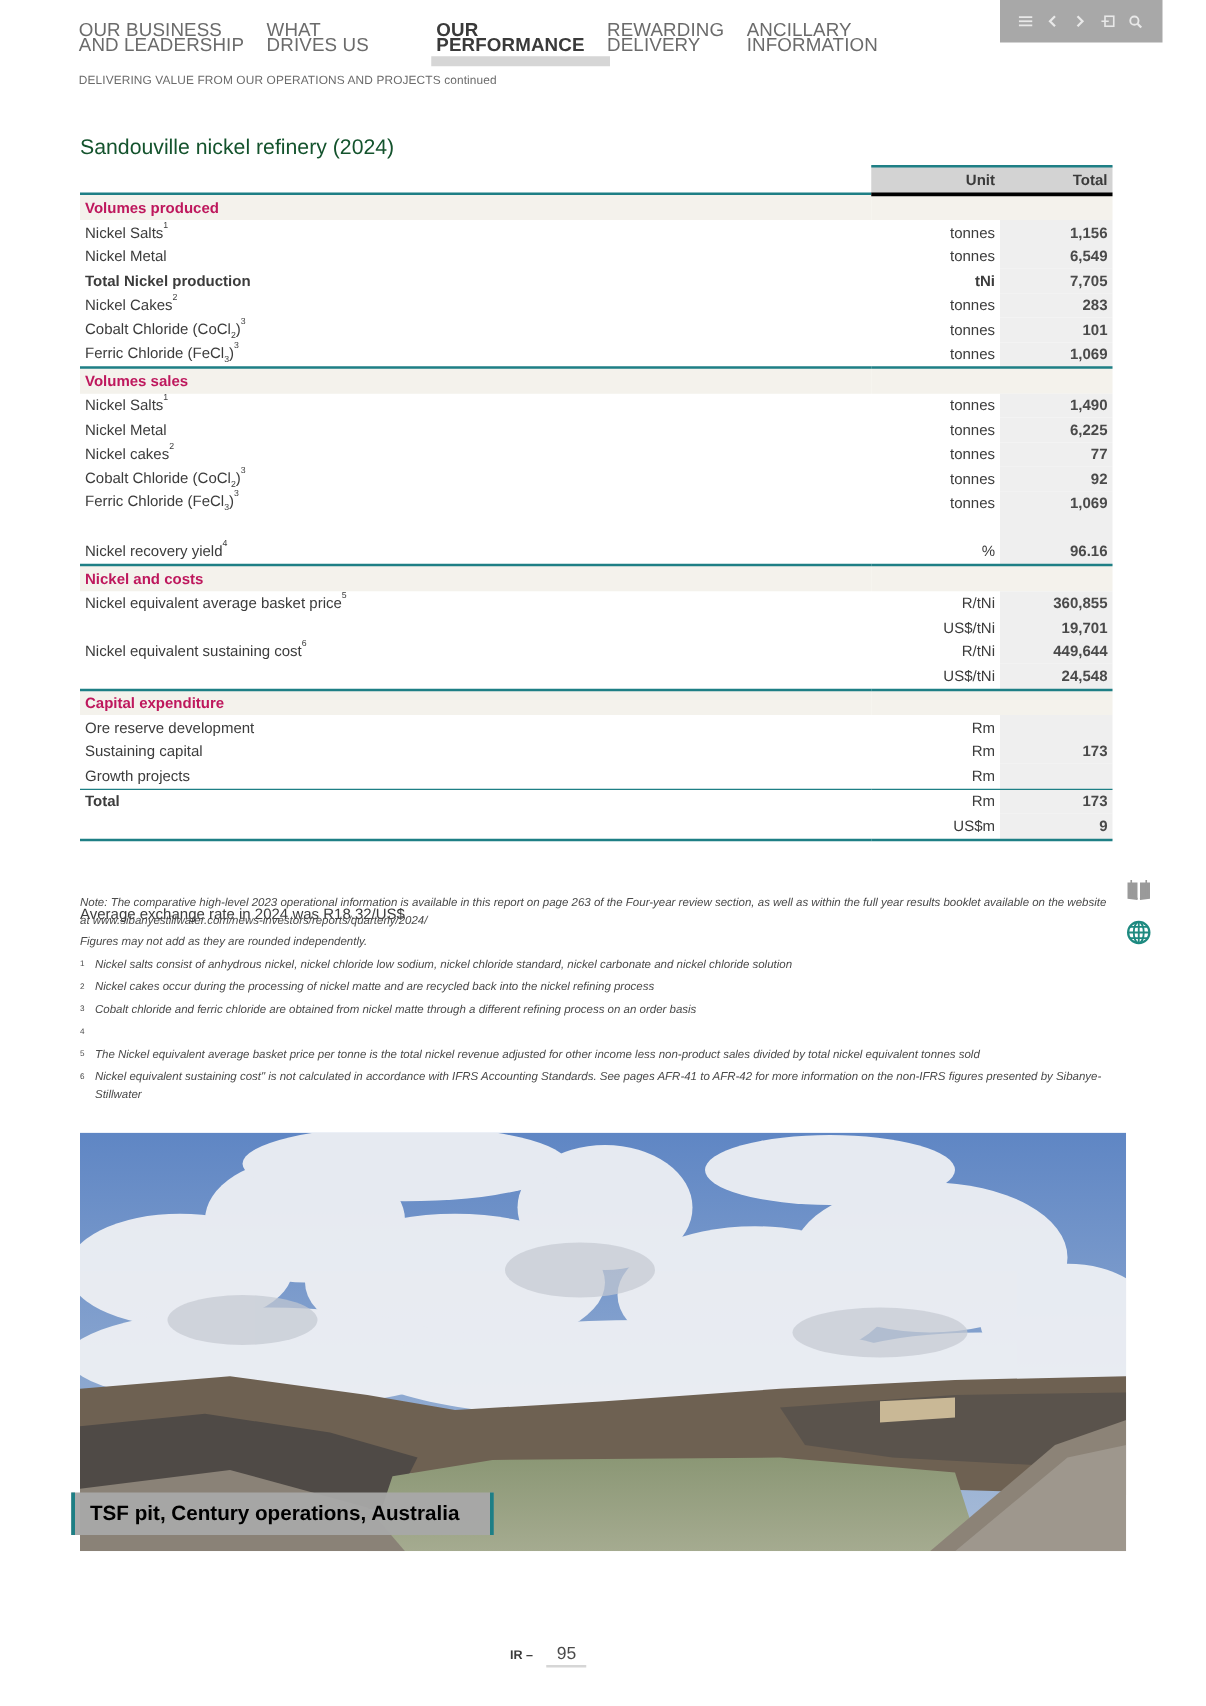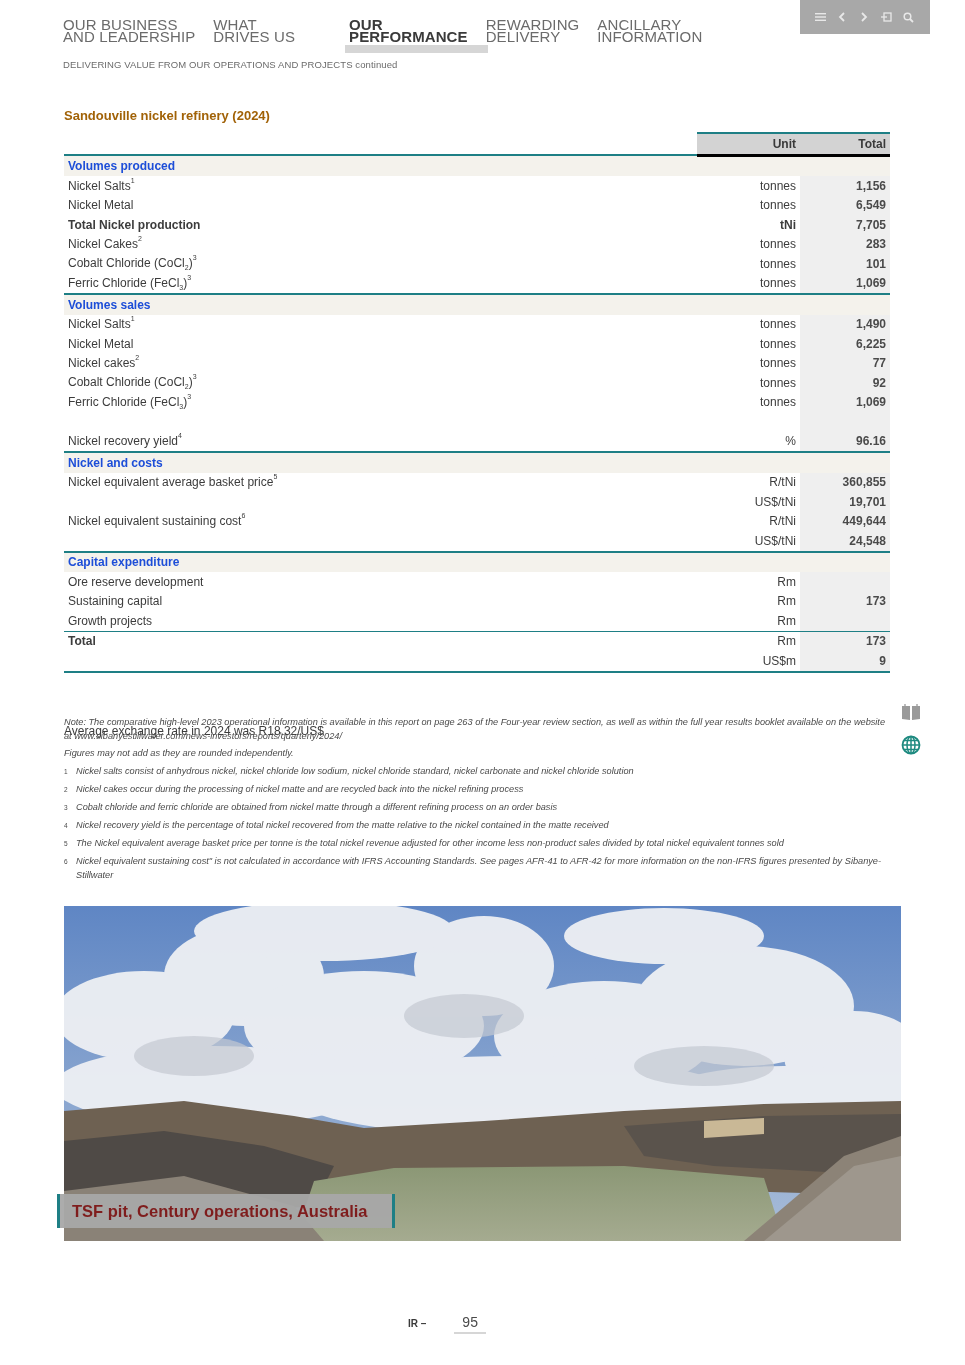--- a/index.html
+++ b/index.html
@@ -6,43 +6,43 @@
   body { width:965px; height:1365px; background:#ffffff; position:relative; overflow:hidden;
          font-family:"Liberation Sans", "DejaVu Sans", sans-serif; color:#3c3c3c; }
   .nav { position:absolute; top:19px; left:63px; display:flex; font-size:15px; line-height:12px; color:#6b6b6b; letter-spacing:0.1px; }
   .nav .item { margin-right:18px; cursor:pointer; }
   .nav .item span { display:block; }
   .nav .item.active { color:#3a3a3a; font-weight:bold; position:relative;margin-left:36px; }
   .nav .item.active::after { content:""; position:absolute; left:-4px; right:-20px; top:26px; height:8px; background:#d6d6d6; }
   .subnav { position:absolute; top:59px; left:63px; font-size:9.5px; color:#6b6b6b; letter-spacing:0.1px; }
   .toolbar { position:absolute; top:0; left:800px; width:130px; height:34px; background:#a8a8a8; display:flex; align-items:center; justify-content:flex-end; padding-right:16px; box-sizing:border-box; gap:10px; }
   .toolbar .tb { color:#e6e6e6; font-size:12px; width:12px; height:14px; display:flex; align-items:center; justify-content:center; cursor:pointer; }
-  .title { position:absolute; top:108px; left:64px; font-size:13px; font-weight:bold; color:#a16207; }
+  .title { position:absolute; top:108px; left:64px; font-size:17px; font-weight:normal; color:#14532d; }
   table.data { position:absolute; top:132px; left:64px; width:826px; border-collapse:collapse; font-size:12px; }
   table.data td { height:19.5px; padding:0 4px; vertical-align:middle; }
   .hdr-row td { height:20px; }
   .hdr-row td.unit-h, .hdr-row td.total-h { background:#d3d3d3; font-weight:bold; color:#3a3a3a; border-top:2px solid #1e7f85; border-bottom:3px solid #000000; }
   .hdr-row td.blank-h { border-bottom:2px solid #1e7f85; background:#fff; }
   td.unit { text-align:right; color:#3c3c3c; width:95px; padding-right:4px; }
   td.total { text-align:right; font-weight:bold; background:#efefef; width:82px; padding-right:4px; color:#4a4a4a; }
   td.label { padding-left:4px; }
-  tr.section td { background:#f4f2ec; font-weight:bold; color:#1d4ed8; }
+  tr.section td { background:#f4f2ec; font-weight:bold; color:#be185d; }
   tr.bold td.label, tr.bold td.unit { font-weight:bold; }
   tr.bottom-rule td { border-bottom:2px solid #1e7f85; }
   tr.thin-rule td { border-bottom:1.5px solid #1e7f85; }
   sup { font-size:7px; vertical-align:top; position:relative; top:-2px; }
   sub { font-size:7px; }
   .fx { position:absolute; top:696px; left:64px; font-size:12px; color:#3c3c3c;margin-top:28px; }
   .note { position:absolute; left:64px; width:830px; font-size:9.2px; font-style:italic; color:#4a4a4a; line-height:13.5px; }
   .fn { position:absolute; left:64px; width:840px; font-size:9.2px; font-style:italic; color:#4a4a4a; line-height:13.5px; display:flex; }
   .fn .num { width:12px; font-size:6.5px; font-style:normal; padding-top:0px; flex-shrink:0; }
   .side-icons { position:absolute; left:901px; top:703px; display:flex; flex-direction:column; gap:10px; }
   .photo { position:absolute; top:906px; left:64px; width:837px; height:335px; overflow:hidden; }
-  .caption { position:absolute; top:1194px; left:57px; width:338px; height:34px; background:rgba(168,168,168,0.95); border-left:3px solid #1e7f85; border-right:3px solid #1e7f85; box-sizing:border-box; color:#7f1d1d; font-weight:bold; font-size:16.5px; line-height:34px; padding-left:12px; }
-  .footer { position:absolute; top:1314px; left:408px; display:flex; align-items:baseline; gap:28px; }
+  .caption { position:absolute; top:1194px; left:57px; width:338px; height:34px; background:rgba(168,168,168,0.95); border-left:3px solid #1e7f85; border-right:3px solid #1e7f85; box-sizing:border-box; color:#000000; font-weight:bold; font-size:16.5px; line-height:34px; padding-left:12px; }
+  .footer { position:absolute; top:1314px; left:408px; display:flex; align-items:baseline; gap:11px; }
   .footer .ir { font-size:10px; font-weight:bold; color:#3a3a3a; }
   .footer .pg { font-size:14px; color:#4a4a4a; border-bottom:2px solid #d6d6d6; padding:0 8px 2px 8px; }
 </style>
 </head>
 <body>
 
 <div class="nav">
   <div class="item">
     <span>OUR BUSINESS</span>
     <span>AND LEADERSHIP</span>
@@ -255,21 +255,20 @@
 <div class="fn" style="top:783px;">
     <span class="num">2</span>
     <span>Nickel cakes occur during the processing of nickel matte and are recycled back into the nickel refining process</span>
   </div>
 <div class="fn" style="top:801px;">
     <span class="num">3</span>
     <span>Cobalt chloride and ferric chloride are obtained from nickel matte through a different refining process on an order basis</span>
   </div>
 <div class="fn" style="top:819px;">
     <span class="num">4</span>
-    <span>Nickel recovery yield is the percentage of total nickel recovered from the matte relative to the nickel contained in the matte received</span>
   </div>
 <div class="fn" style="top:837px;">
     <span class="num">5</span>
     <span>The Nickel equivalent average basket price per tonne is the total nickel revenue adjusted for other income less non-product sales divided by total nickel equivalent tonnes sold</span>
   </div>
 <div class="fn" style="top:855px; width:830px;">
     <span class="num">6</span>
     <span>Nickel equivalent sustaining cost" is not calculated in accordance with IFRS Accounting Standards. See pages AFR-41 to AFR-42 for more information on the non-IFRS figures presented by Sibanye-Stillwater</span>
   </div>
 

